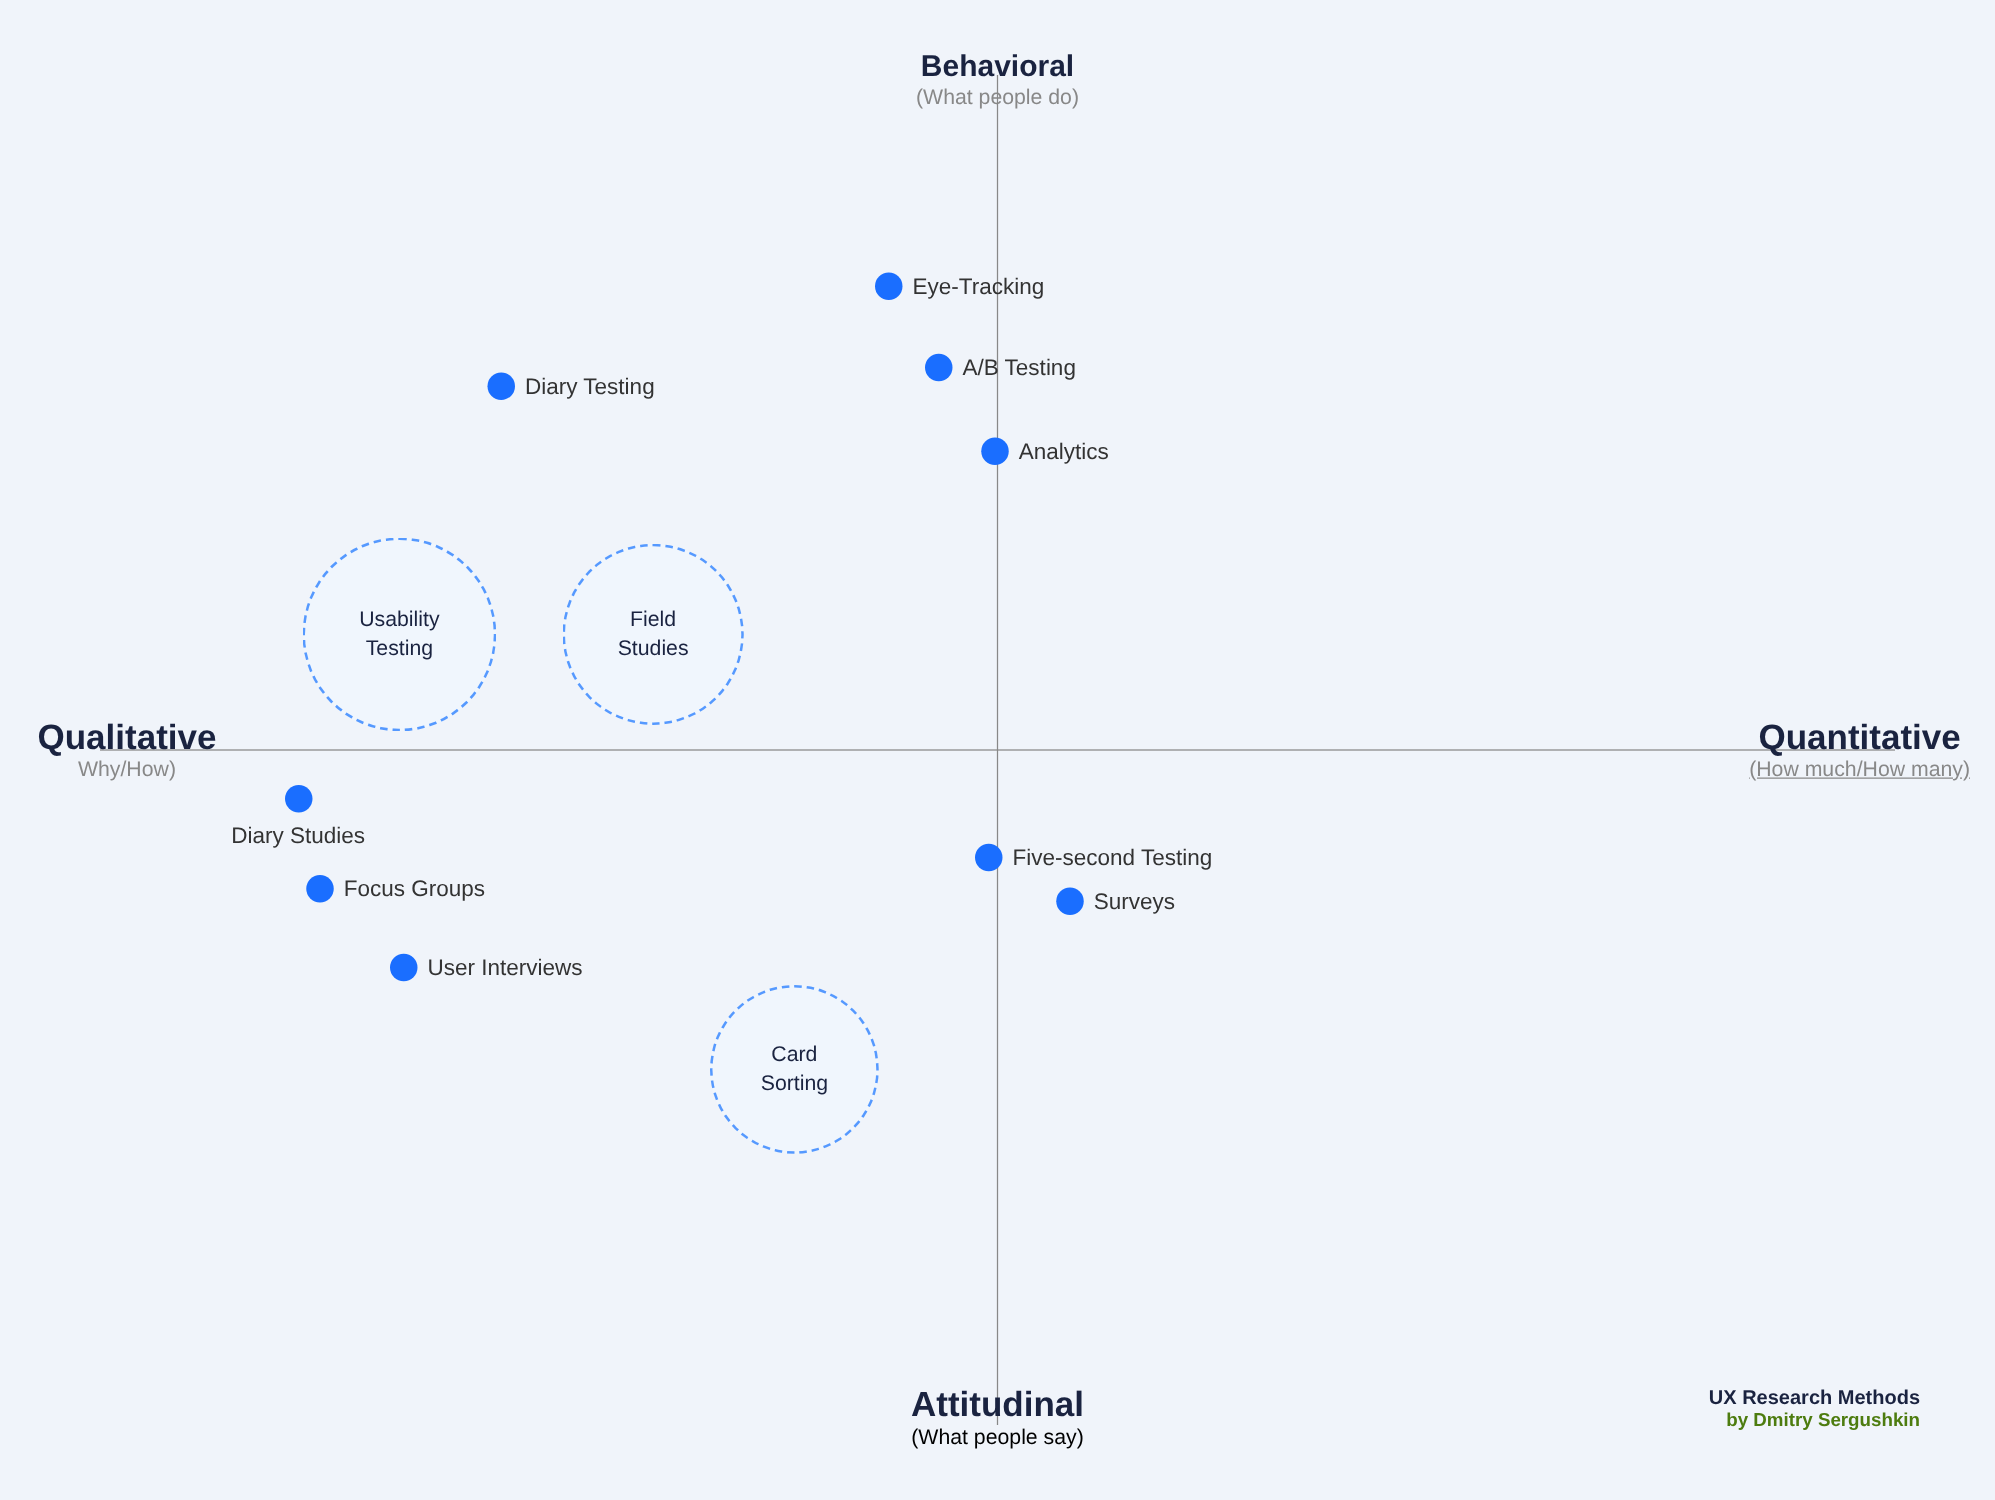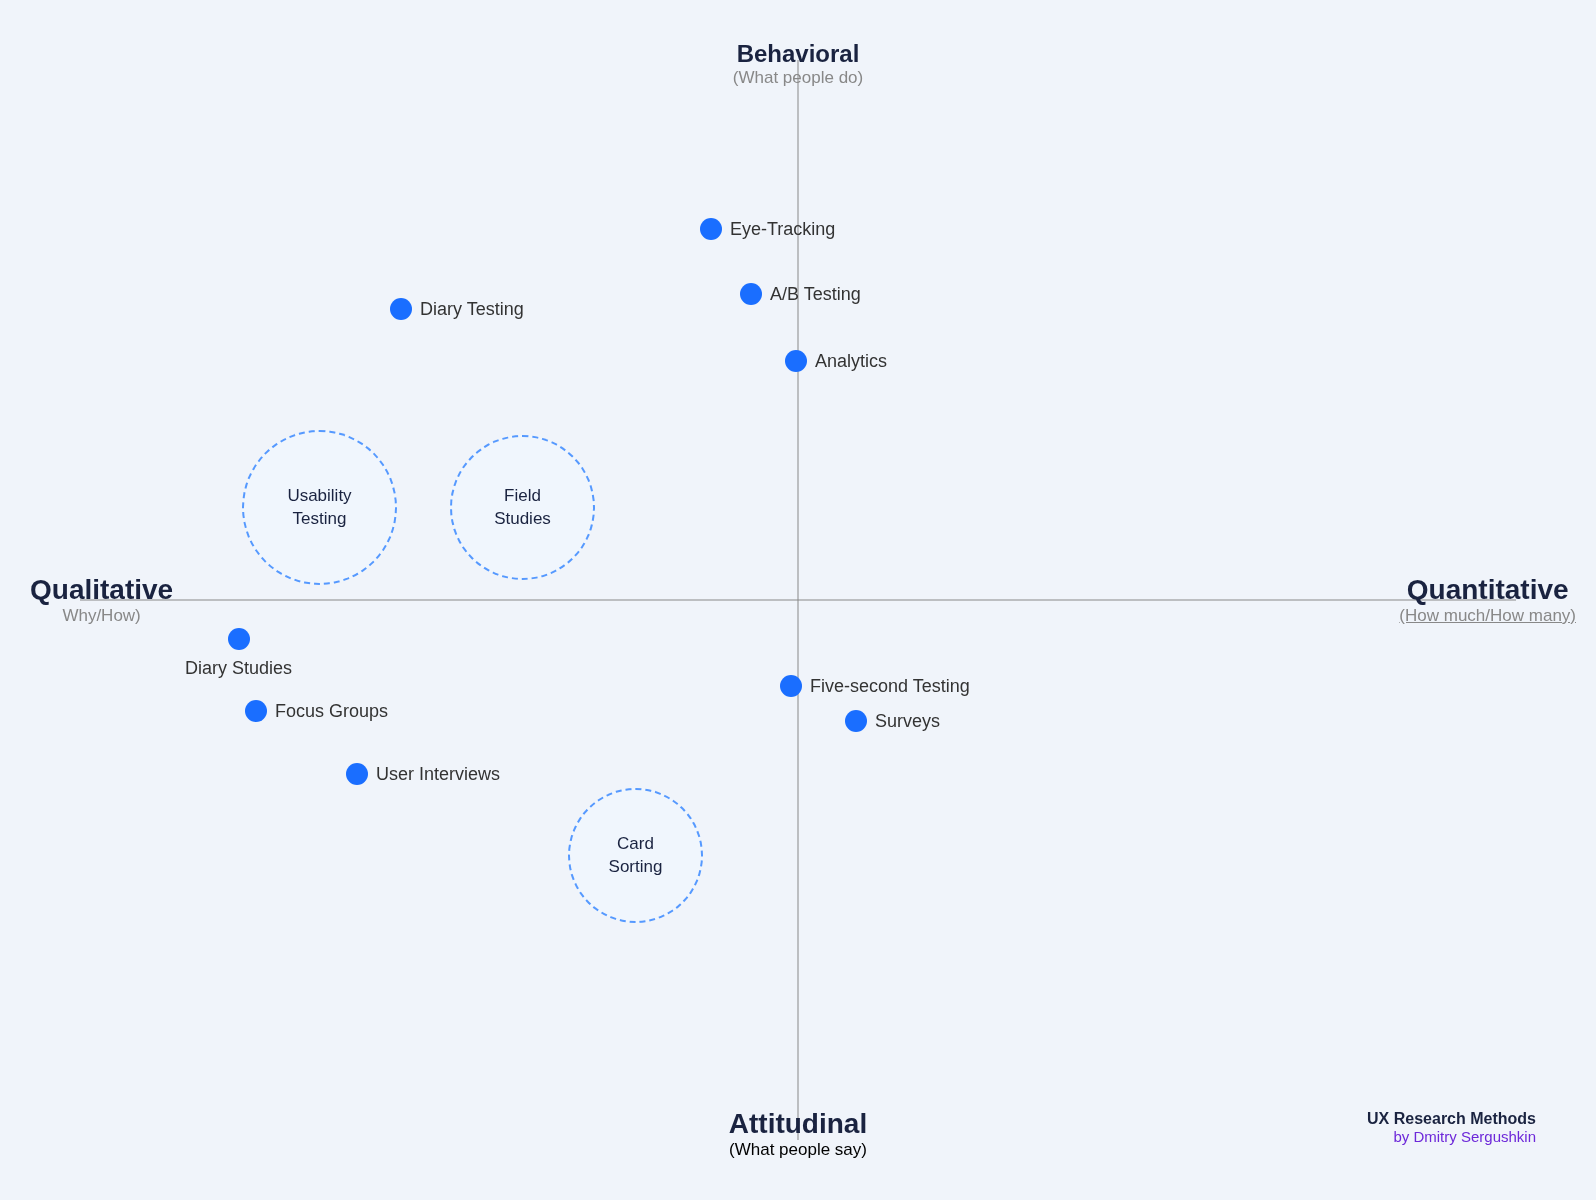--- a/index.html
+++ b/index.html
@@ -153,21 +153,22 @@
       right: 60px;
       text-align: right;
     }
     .attribution .line1 {
       font-size: 16px;
       font-weight: 700;
       color: #1a2340;
     }
     .attribution .line2 {
       font-size: 15px;
-      color: #6d28d9;
+      color: #4d7c0f;
+      font-weight: bold;
     }
   </style>
 </head>
 <body>
 
 <div class="chart-container">
 
   <div class="axis-horizontal"></div>
   <div class="axis-vertical"></div>
 
@@ -214,21 +215,21 @@
   <div class="data-point" style="left: 185px; top: 628px; flex-direction: column;">
     <div class="dot"></div>
     <span class="dot-label">Diary Studies</span>
   </div>
 
   <div class="data-point" style="left: 245px; top: 700px;">
     <div class="dot"></div>
     <span class="dot-label">Focus Groups</span>
   </div>
 
-  <div class="data-point" style="left: 346px; top: 763px;">
+  <div class="data-point" style="left: 312px; top: 763px;">
     <div class="dot"></div>
     <span class="dot-label">User Interviews</span>
   </div>
 
   <div class="data-point" style="left: 780px; top: 656px; margin-top: 19px;">
     <div class="dot"></div>
     <span class="dot-label">Five-second Testing</span>
   </div>
 
   <div class="data-point" style="left: 845px; top: 710px;">

